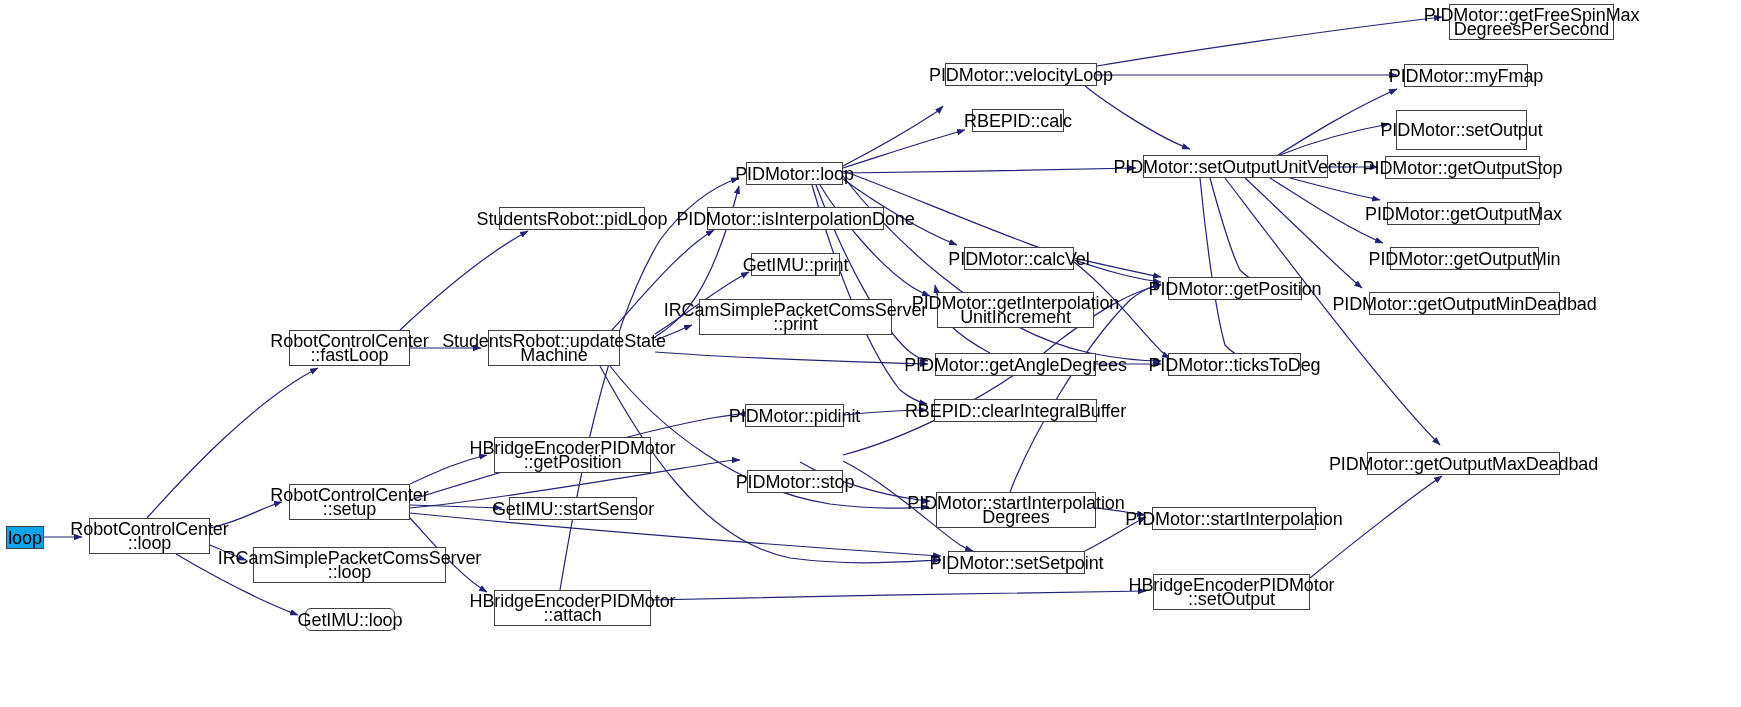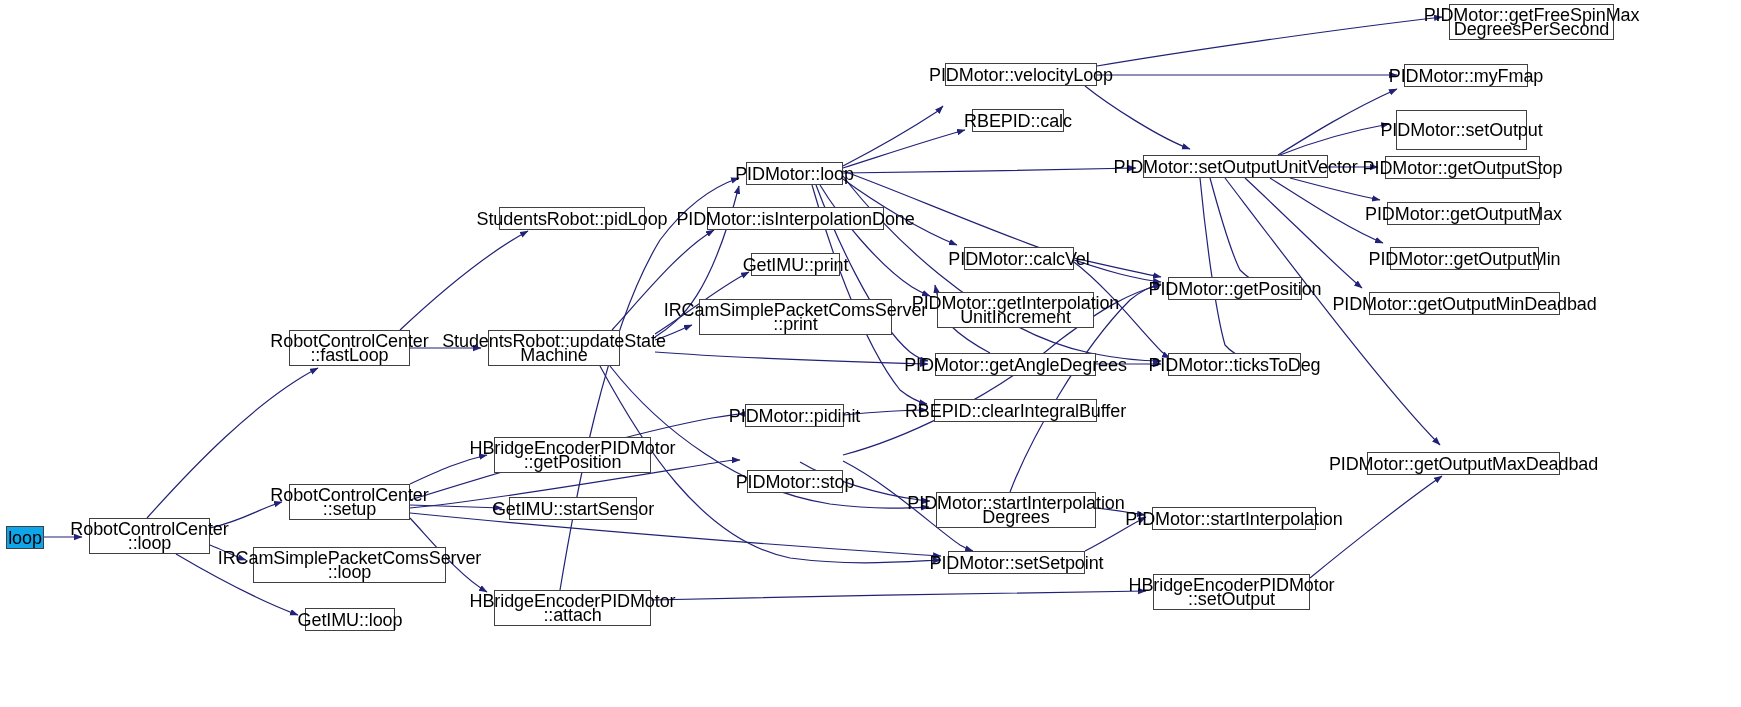--- a/index.html
+++ b/index.html
@@ -114,21 +114,21 @@
       </g>
   </svg>
   <div id="node-layer">
       <div class="node root" style="left: 6px; top: 526px; width: 38px; height: 23px;"><span>loop</span></div>
       <div class="node" style="left: 89px; top: 518px; width: 121px; height: 36px;"><span>RobotControlCenter
 ::loop</span></div>
       <div class="node" style="left: 289px; top: 484px; width: 121px; height: 36px;"><span>RobotControlCenter
 ::setup</span></div>
       <div class="node" style="left: 253px; top: 547px; width: 193px; height: 36px;"><span>IRCamSimplePacketComsServer
 ::loop</span></div>
-      <div class="node" style="left: 305px; top: 608px; width: 90px; height: 23px;"><span>GetIMU::loop</span></div>
+      <div class="node" style="left: 305px; top: 608px; width: 90px; height: 23px; border-radius: 6px;"><span>GetIMU::loop</span></div>
       <div class="node" style="left: 289px; top: 330px; width: 121px; height: 36px;"><span>RobotControlCenter
 ::fastLoop</span></div>
       <div class="node" style="left: 488px; top: 330px; width: 132px; height: 36px;"><span>StudentsRobot::updateState
 Machine</span></div>
       <div class="node" style="left: 499px; top: 207px; width: 146px; height: 23px;"><span>StudentsRobot::pidLoop</span></div>
       <div class="node" style="left: 494px; top: 437px; width: 157px; height: 36px;"><span>HBridgeEncoderPIDMotor
 ::getPosition</span></div>
       <div class="node" style="left: 509px; top: 497px; width: 128px; height: 23px;"><span>GetIMU::startSensor</span></div>
       <div class="node" style="left: 494px; top: 590px; width: 157px; height: 36px;"><span>HBridgeEncoderPIDMotor
 ::attach</span></div>

